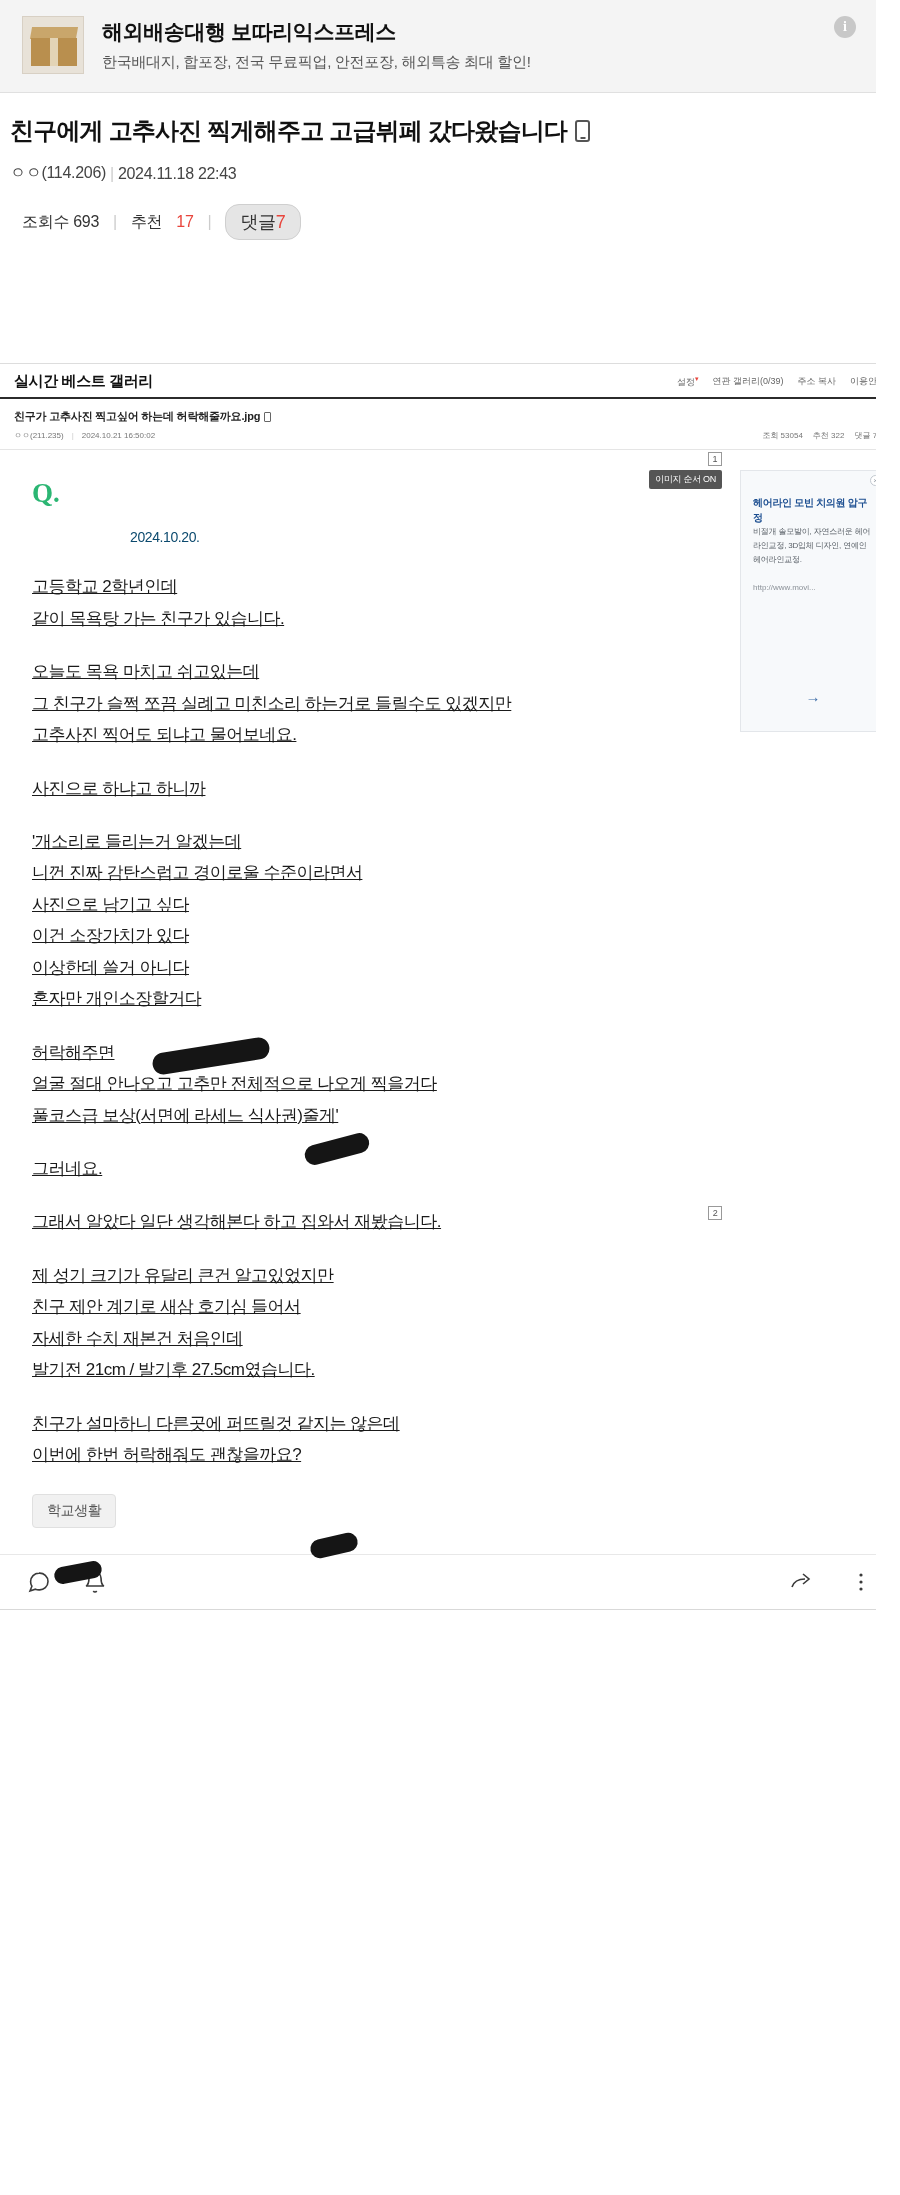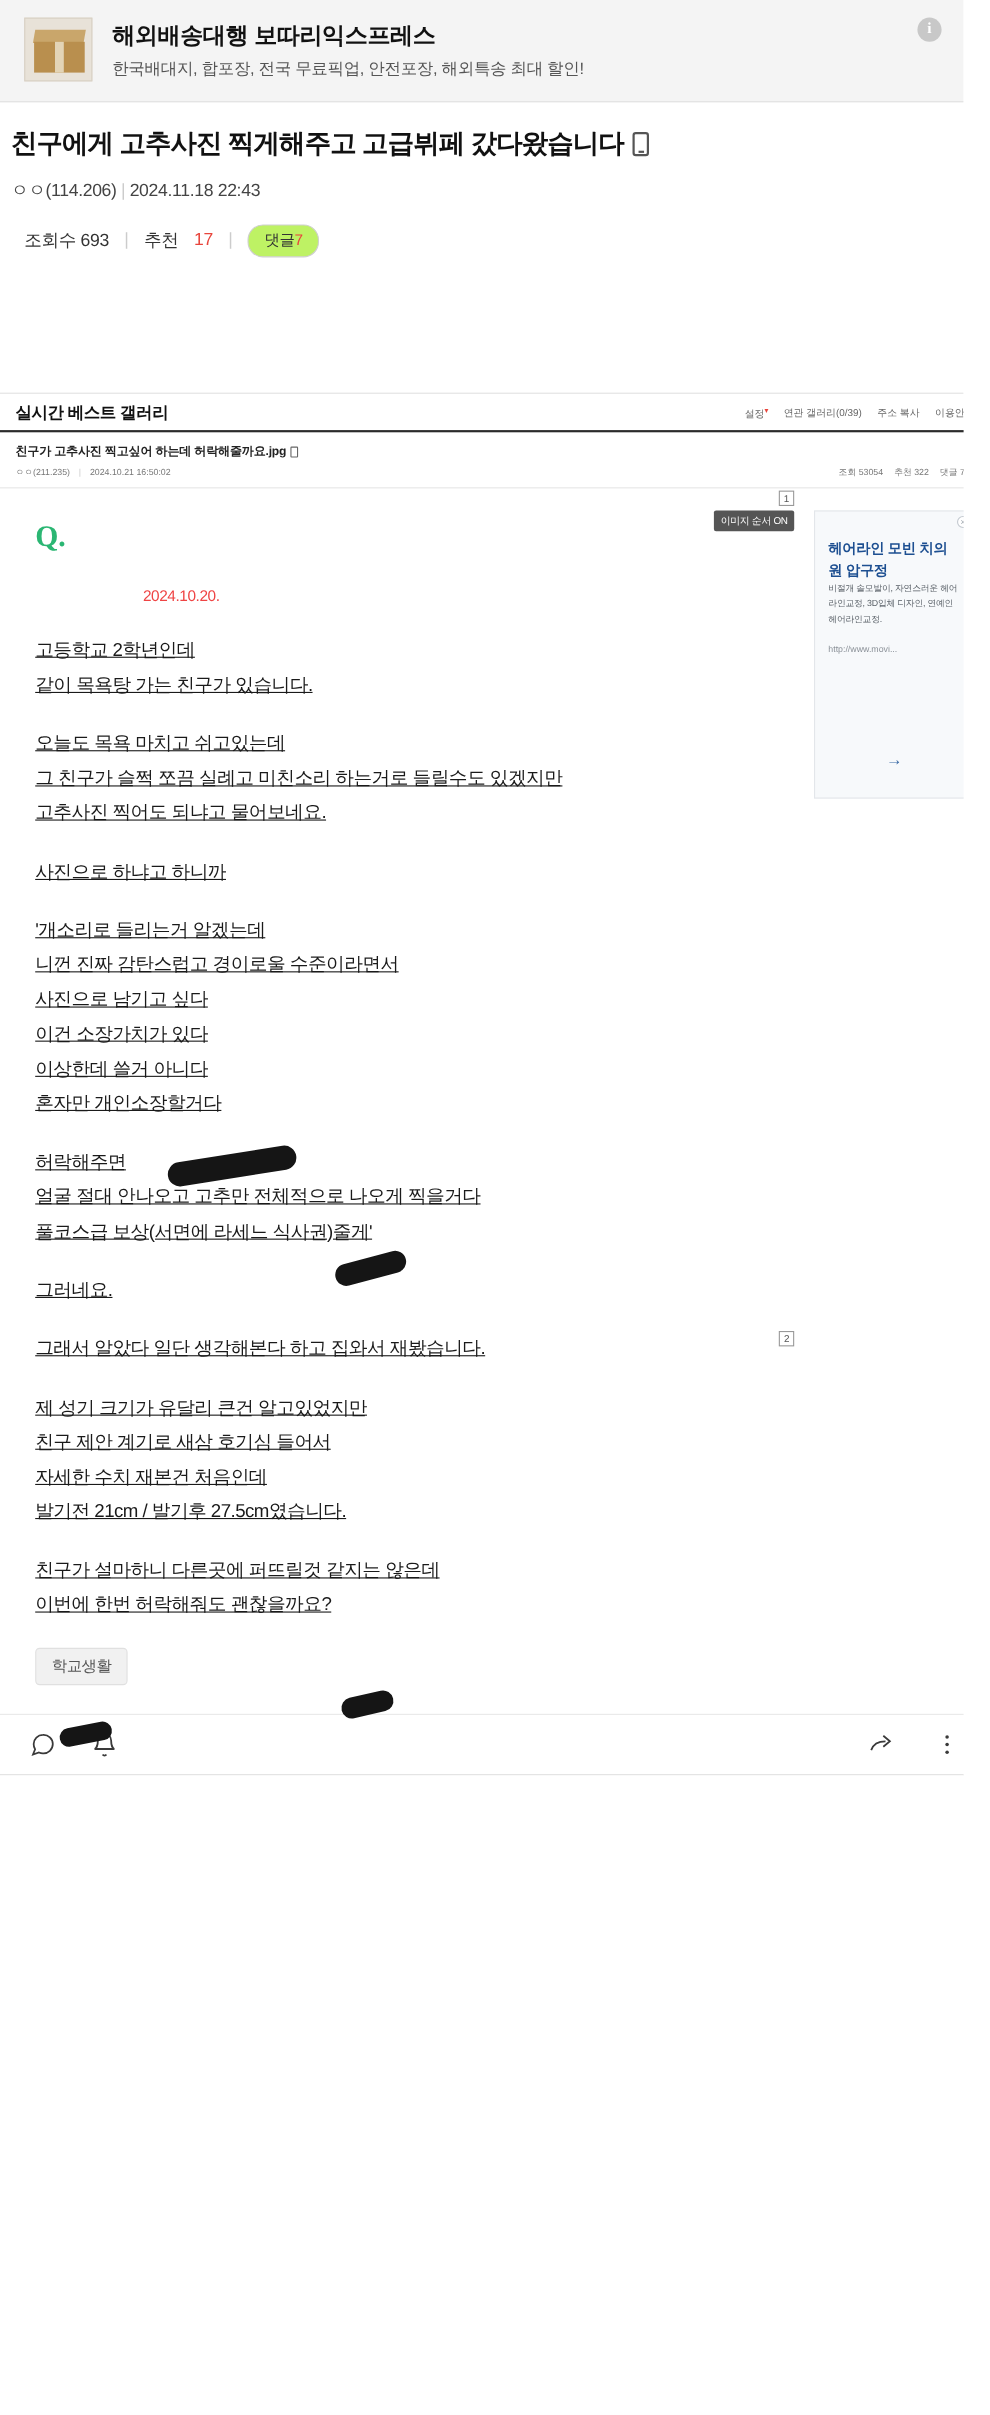--- a/index.html
+++ b/index.html
@@ -125,23 +125,23 @@
     gap: 14px;
     font-size: 16px;
     color: #333333;
     letter-spacing: -0.3px;
   }
   .stat-num-red { color: #e8453c; }
   .comment-pill {
     border: 1px solid #cfcfcf;
     border-radius: 14px;
     padding: 5px 14px;
-    font-size: 14px;
+    font-size: 18px;
     color: #333;
-    background: #bef264;
+    background: #e5e5e5;
   }
   .comment-pill b { color: #e8453c; font-weight: normal; }
 
   .gap-block {
     height: 108px;
     background: #ffffff;
     border-bottom: 1px solid #dddddd;
   }
 
   
@@ -250,24 +250,24 @@
     position: absolute;
     right: 0; top: -26px;
     width: 14px; height: 14px;
     border: 1px solid #999;
     color: #555;
     font-size: 9px;
     display: flex; align-items: center; justify-content: center;
     background: #fff;
   }
   .q-date {
-    margin-top: 32px;
+    margin-top: 22px;
     margin-left: 98px;
     font-size: 14px;
-    color: #ef4444;
+    color: #0c4a6e;
     letter-spacing: -0.4px;
   }
 
   .q-body {
     margin-top: 26px;
     font-size: 17px;
     line-height: 1.85;
     color: #1a1a1a;
     letter-spacing: -0.5px;
     position: relative;
@@ -329,21 +329,21 @@
     width: 11px; height: 11px;
     border: 1px solid #c2c8cf;
     border-radius: 50%;
     color: #98a0a8;
     font-size: 8px;
     line-height: 9px;
     text-align: center;
     background: #fff;
   }
   .side-ad-title {
-    font-size: 13px;
+    font-size: 10px;
     font-weight: bold;
     color: #1d4f91;
     line-height: 1.5;
     letter-spacing: -0.3px;
     margin-top: 10px;
   }
   .side-ad-desc {
     font-size: 8px;
     color: #5a6168;
     line-height: 1.75;

